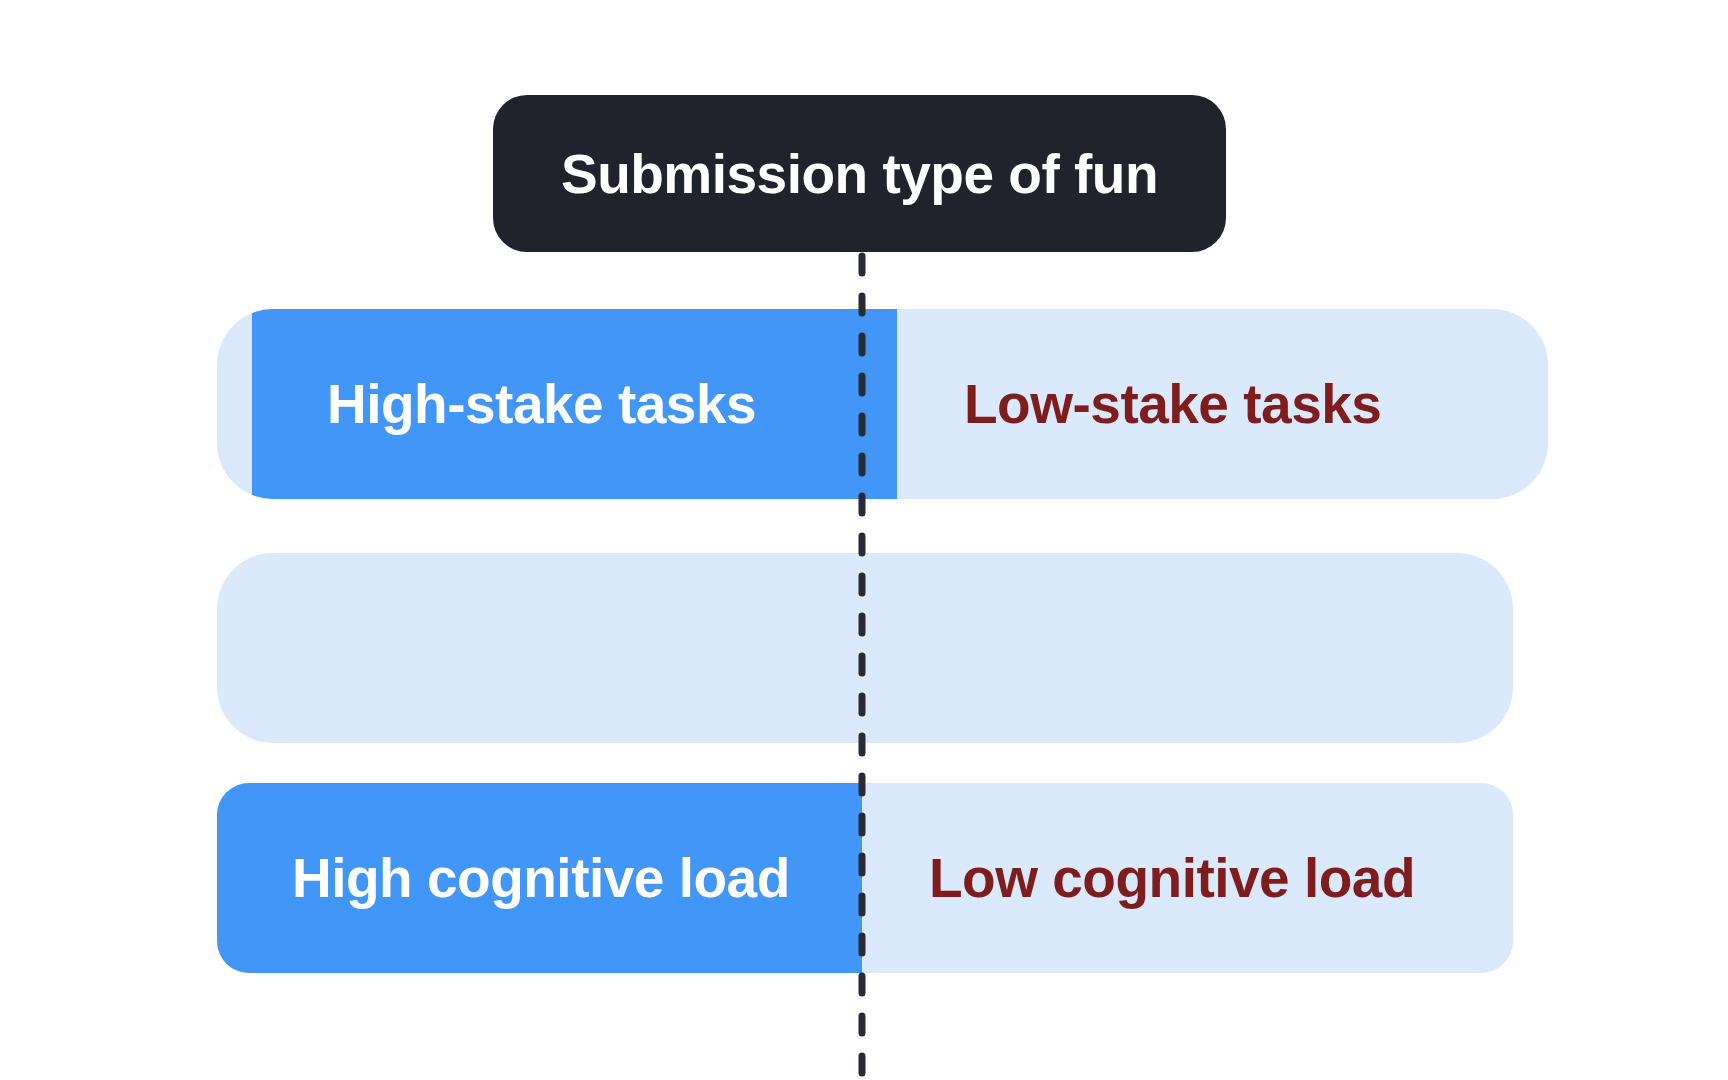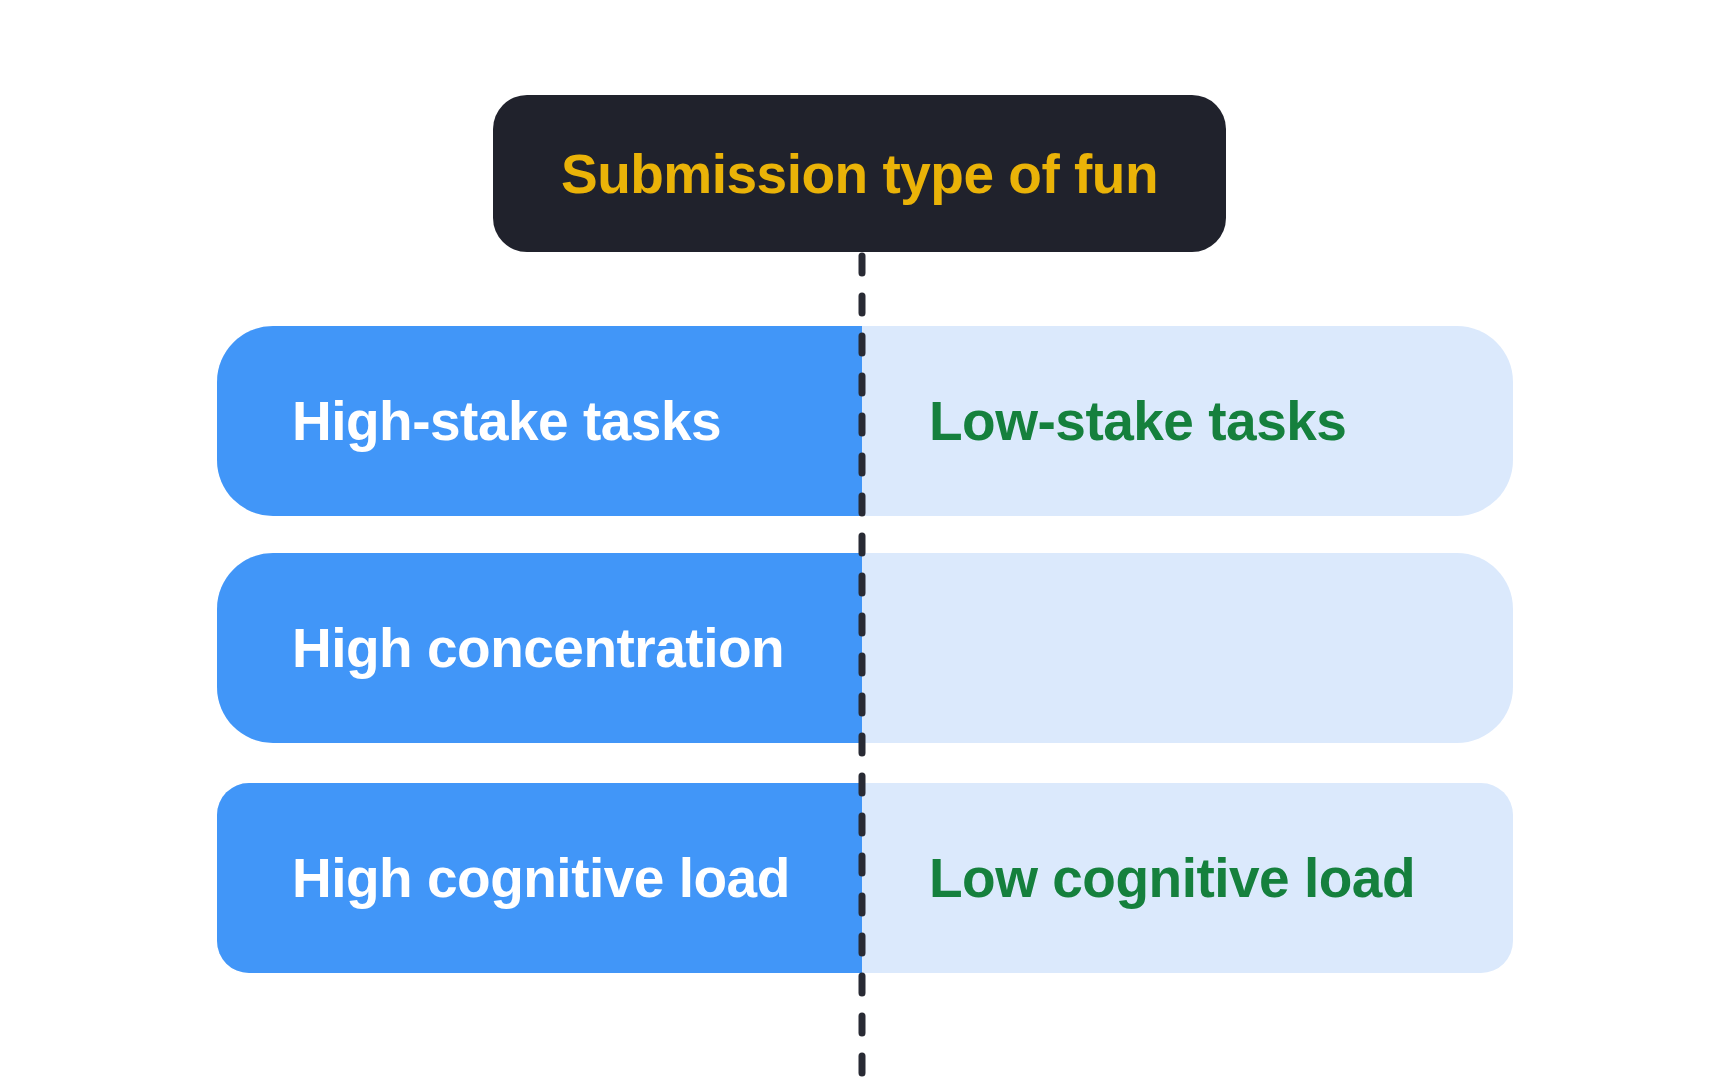--- a/index.html
+++ b/index.html
@@ -24,21 +24,21 @@
     width: 733px;
     height: 157px;
     background: #20222C;
     border-radius: 34px;
     display: flex;
     align-items: center;
     justify-content: center;
     z-index: 3;
   }
   .banner span {
-    color: #eab308;
+    color: #ffffff;
     font-size: 55px;
     font-weight: 700;
     letter-spacing: -0.5px;
     white-space: nowrap;
   }
 
   
   .divider {
     position: absolute;
     left: 858px;
@@ -51,21 +51,21 @@
     position: absolute;
     left: 217px;
     width: 1296px;
     height: 190px;
     border-radius: 56px;
     background: #DBE9FC;
     overflow: hidden;
     display: flex;
     z-index: 1;
   }
-  .row-1 { top: 326px; }
+  .row-1 { top: 309px; padding-left: 35px; }
   .row-2 { top: 553px; }
   .row-3 { top: 783px; border-radius: 32px; }
 
   .cell {
     display: flex;
     align-items: center;
     box-sizing: border-box;
     height: 100%;
   }
   .cell-high {
@@ -77,21 +77,21 @@
     flex: 1;
     padding-left: 67px;
   }
   .cell span {
     font-size: 55px;
     font-weight: 700;
     letter-spacing: -0.5px;
     white-space: nowrap;
   }
   .cell-high span { color: #ffffff; }
-  .cell-low span  { color: #15803d; }
+  .cell-low span  { color: #7f1d1d; }
 </style>
 </head>
 <body>
 
 <div class="canvas">
 
   <div class="banner">
     <span>Submission type of fun</span>
   </div>
 
@@ -102,23 +102,20 @@
   <div class="row row-1">
     <div class="cell cell-high">
       <span>High-stake tasks</span>
     </div>
     <div class="cell cell-low">
       <span>Low-stake tasks</span>
     </div>
   </div>
 
   <div class="row row-2">
-    <div class="cell cell-high">
-      <span>High concentration</span>
-    </div>
   </div>
 
   <div class="row row-3">
     <div class="cell cell-high">
       <span>High cognitive load</span>
     </div>
     <div class="cell cell-low">
       <span>Low cognitive load</span>
     </div>
   </div>

